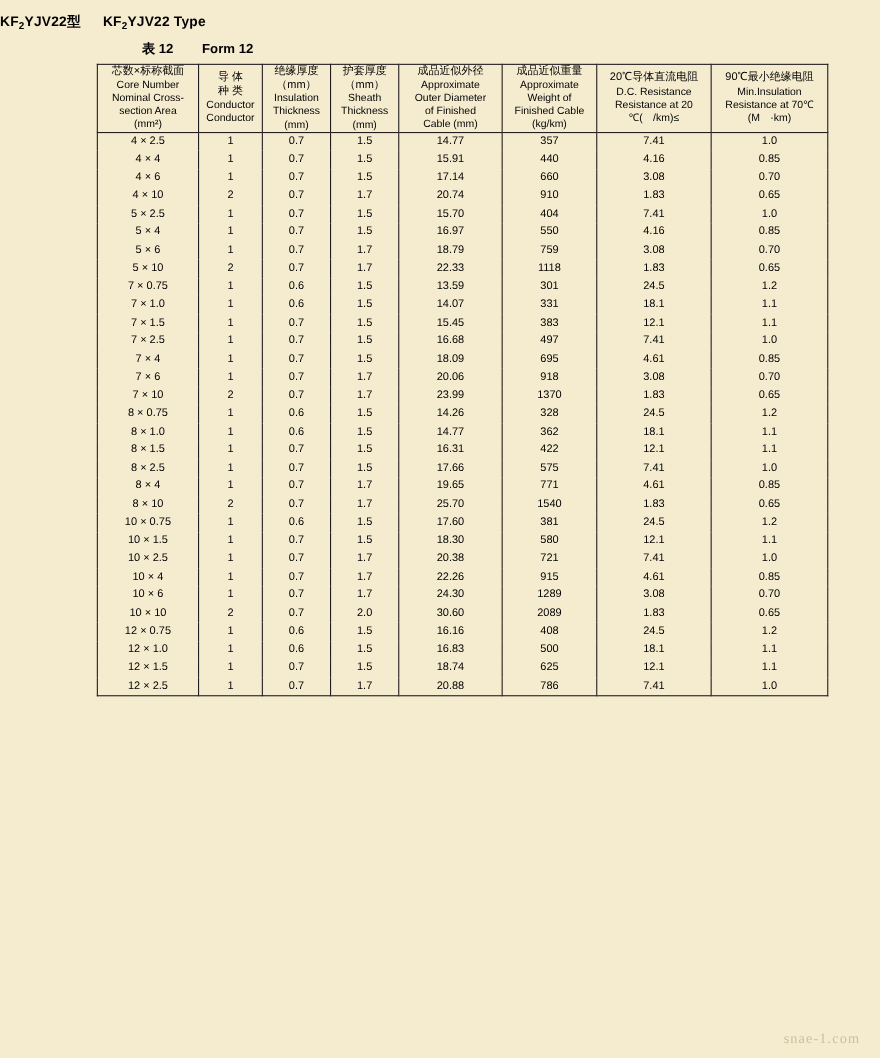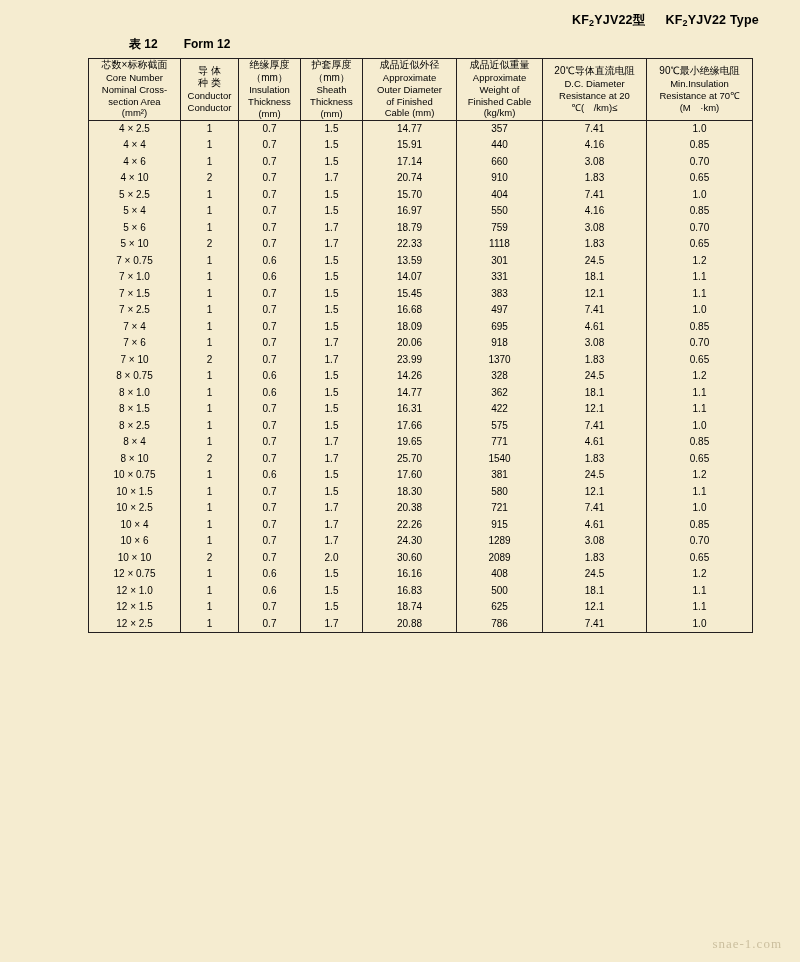--- a/index.html
+++ b/index.html
@@ -21,21 +21,21 @@
     height: 962px;
     box-sizing: border-box;
   }
   
   .title-bar {
     position: absolute;
     top: 8px;
     left: 0;
     width: 800px;
     height: 24px;
-    text-align: right;
+    text-align: left;
     padding-right: 41px;
     box-sizing: border-box;
     font-size: 12.5px;
     font-weight: bold;
     letter-spacing: 0.2px;
     line-height: 24px;
   }
   .title-bar .t1 { margin-right: 20px; }
   .sub { font-size: 9px; vertical-align: -2px; }
 
@@ -173,21 +173,21 @@
         </th>
         <th>
           <span class="cn">成品近似重量</span>
           <span class="en">Approximate</span>
           <span class="en">Weight of</span>
           <span class="en">Finished Cable</span>
           <span class="en">(kg/km)</span>
         </th>
         <th>
           <span class="cn">20℃导体直流电阻</span>
-          <span class="en">D.C. Diameter</span>
+          <span class="en">D.C. Resistance</span>
           <span class="en">Resistance at 20</span>
           <span class="en">℃(　/km)≤</span>
         </th>
         <th>
           <span class="cn">90℃最小绝缘电阻</span>
           <span class="en">Min.Insulation</span>
           <span class="en">Resistance at 70℃</span>
           <span class="en">(M　·km)</span>
         </th>
       </tr>

